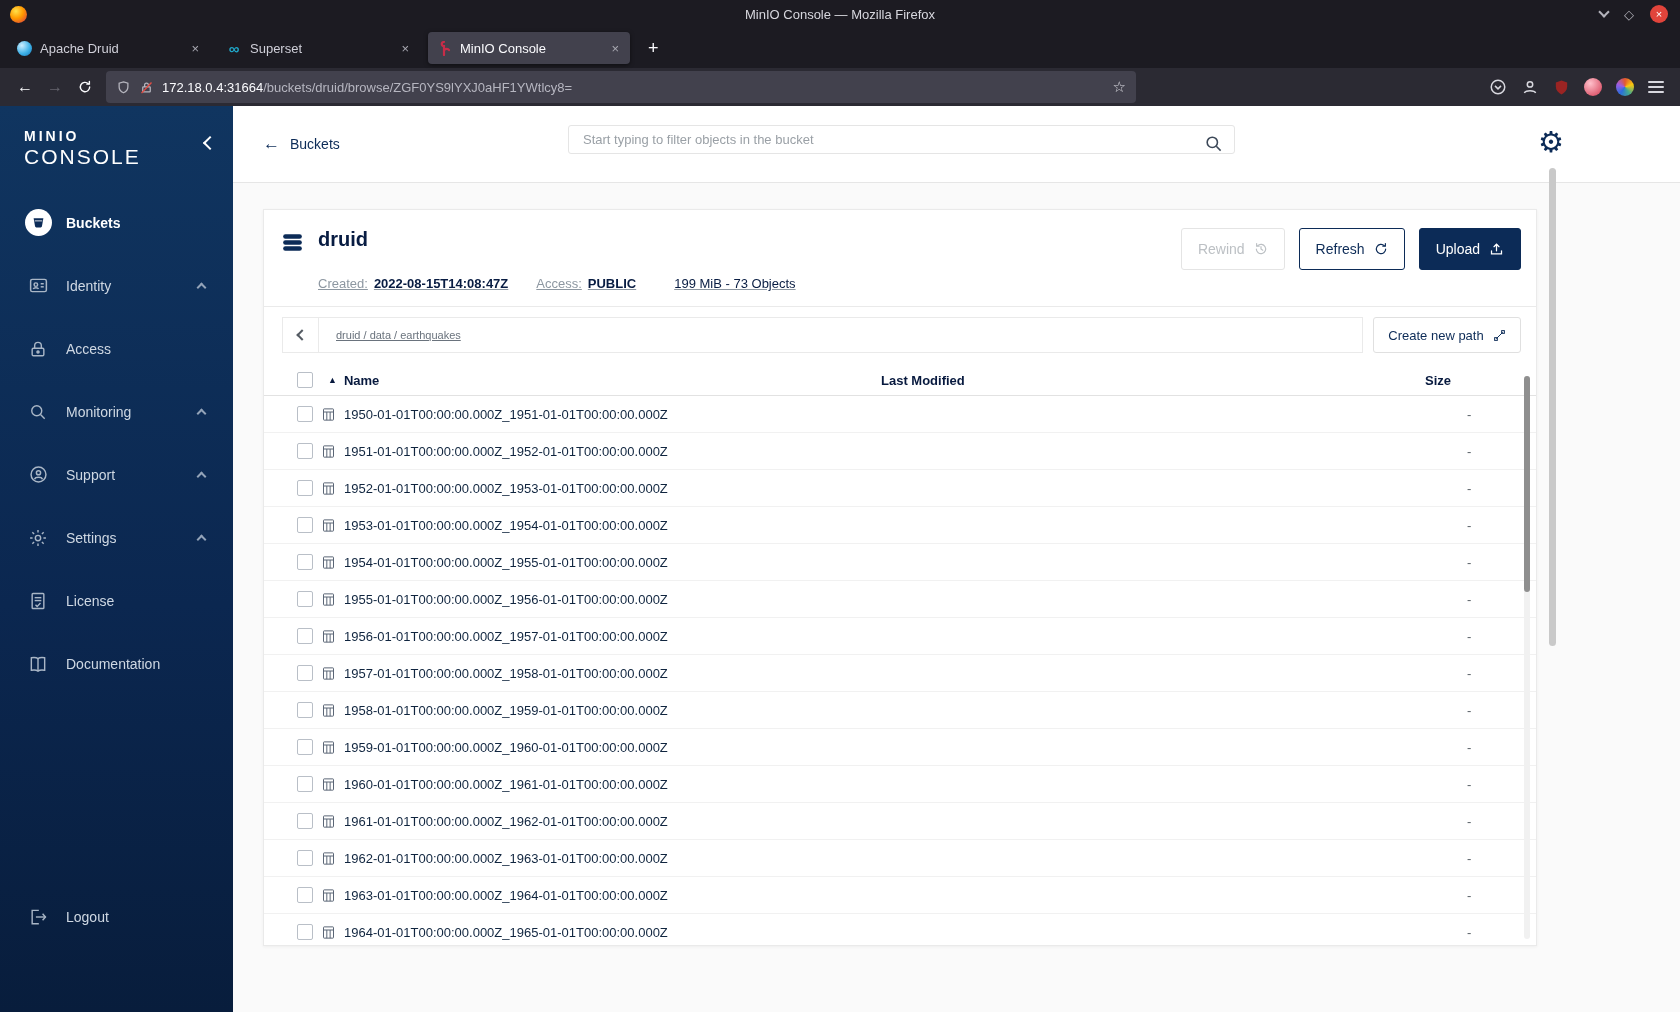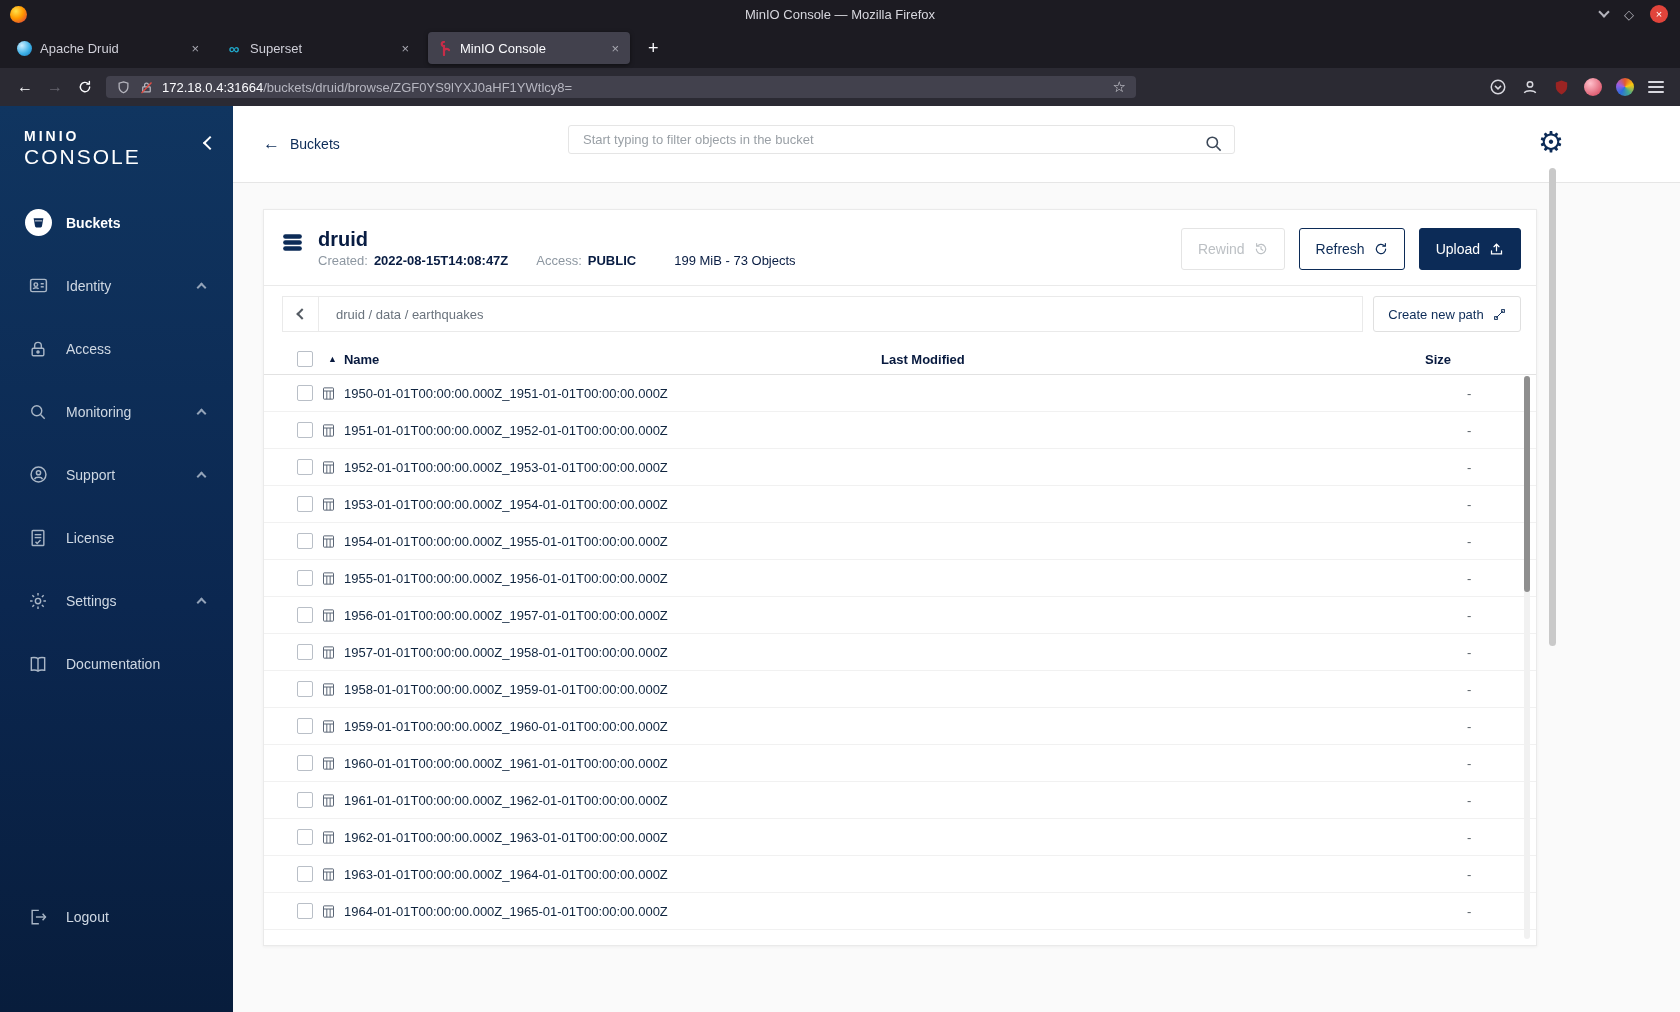--- a/index.html
+++ b/index.html
@@ -28,21 +28,21 @@
   .tab-icon { width:16px; height:16px; flex:none; display:flex; align-items:center; justify-content:center; }
   .druid-dot { width:15px; height:15px; border-radius:50%;
     background:radial-gradient(circle at 32% 30%, #cdeeff 0%, #3fb2e8 55%, #1273b5 100%); }
   .superset-inf { color:#20a7c9; font-weight:bold; font-size:15px; }
   .newtab { color:#fbfbfe; font-size:18px; padding:0 10px; }
 
   .navbar { height:38px; background:#2b2a33; display:flex; align-items:center; padding:0 10px; }
   .nav-btn { width:30px; height:28px; border-radius:4px; color:#fbfbfe; font-size:16px;
     display:flex; align-items:center; justify-content:center; }
   .nav-btn.dim { color:#66656f; }
-  .urlbar { width:1030px; height:22px; background:#42414d; border-radius:4px; margin-left:6px;
+  .urlbar { width:1030px; height:32px; background:#42414d; border-radius:4px; margin-left:6px;
     display:flex; align-items:center; padding:0 10px; gap:8px; }
   .url-text { flex:1; font-size:13px; color:#fbfbfe; white-space:nowrap; overflow:hidden; }
   .url-text .path { color:#b6b6c0; }
   .url-star { color:#d8d8df; font-size:15px; }
   .tool-icons { margin-left:auto; display:flex; align-items:center; gap:14px; padding-right:6px; }
   .round-ext { width:18px; height:18px; border-radius:50%; }
   .ext-avatar { background:radial-gradient(circle at 35% 30%, #ffc0cb, #e06377 70%, #b23a52); }
   .ext-color { background:conic-gradient(#e4572e,#f9c80e,#43aa8b,#2a6fdb,#9b5de5,#e4572e); }
   .hamburger { display:flex; flex-direction:column; gap:3px; }
   .hamburger span { width:16px; height:2px; background:#d8d8df; border-radius:1px; }
@@ -86,40 +86,40 @@
     font-family:"DejaVu Sans",sans-serif; }
 
   .page { flex:1; padding:26px 0 0 30px; position:relative; }
   .card { width:1274px; height:737px; background:#fff; border:1px solid #eaeaea;
     box-shadow:0 1px 3px rgba(0,0,0,.05); position:relative; overflow:hidden; }
 
   .card-head { display:flex; padding:18px 15px 15px 16px; border-bottom:1px solid #eaeaea; }
   .bucket-ic { color:#0c2b57; margin-top:2px; }
   .bucket-info { margin-left:13px; }
   .bucket-title { font-size:20px; font-weight:bold; color:#081C42; }
-  .bucket-meta { margin-top:2px; font-size:13px; color:#8d97a1; display:flex; align-items:center; }
+  .bucket-meta { margin-top:25px; font-size:13px; color:#8d97a1; display:flex; align-items:center;text-decoration:underline; }
   .bucket-meta b { color:#081C42; margin-left:6px; font-weight:bold; }
   .meta-gap { margin-left:28px; }
   .meta-stats { margin-left:38px; color:#081C42; }
   .head-actions { margin-left:auto; display:flex; gap:14px; align-items:flex-start; }
   .btn { height:42px; padding:0 16px; border-radius:3px; font-size:14px; display:flex;
     align-items:center; gap:9px; background:#fff; border:1px solid #e4e4e4;
     font-family:"Liberation Sans","DejaVu Sans",sans-serif; }
   .btn-rewind { color:#bcc0c4; }
   .btn-refresh { color:#0c2b57; border-color:#0c2b57; }
   .btn-upload { background:#0c2b57; border-color:#0c2b57; color:#fff; }
 
   .path-row { display:flex; align-items:center; padding:10px 15px 9px 18px; }
   .path-box { flex:1; height:36px; border:1px solid #eaeaea; display:flex; align-items:center;
     margin-right:10px; background:#fff; }
   .path-back { width:36px; height:100%; border-right:1px solid #eaeaea; display:flex;
     align-items:center; justify-content:center; }
   .chev-left { width:8px; height:8px; border-left:2px solid #545b63; border-bottom:2px solid #545b63;
     transform:rotate(45deg); margin-left:3px; }
-  .breadcrumb { padding-left:17px; font-size:13px; color:#6a737d; }
+  .breadcrumb { padding-left:17px; font-size:11px; color:#6a737d;text-decoration:underline; }
   .create-path { width:148px; height:36px; border:1px solid #e0e0e0; border-radius:3px; background:#fff;
     color:#0c2b57; font-size:13px; display:flex; align-items:center; justify-content:center; gap:9px; }
 
   .thead, .trow { display:grid; grid-template-columns:24px 542px 549px 1fr;
     align-items:center; padding-left:33px; padding-right:10px; }
   .thead { height:31px; font-size:13px; font-weight:bold; color:#07193E;
     border-bottom:1px solid #e2e2e2; margin-top:3px; }
   .th-name { padding-left:7px; display:flex; align-items:center; gap:7px; }
   .sort-tri { font-size:9px; color:#07193E; }
   .th-mod { padding-left:18px; }
@@ -290,37 +290,37 @@
               <circle cx="12" cy="10" r="2.4"></circle>
               <path d="M7.5 17.5c1-3 8-3 9 0"></path>
             </svg>
         </span>
         <span class="lbl">Support</span>
         <span class="chev-up"></span>
       </div>
       <div class="mitem">
         <span class="ic">
           <svg width="20" height="20" viewBox="0 0 24 24" fill="none" stroke="currentColor" stroke-width="1.7">
+              <circle cx="12" cy="12" r="3.2"></circle>
+              <path d="M12 2.5v3M12 18.5v3M2.5 12h3M18.5 12h3M5.2 5.2l2.1 2.1M16.7 16.7l2.1 2.1M18.8 5.2l-2.1 2.1M7.3 16.7l-2.1 2.1"></path>
+            </svg>
+        </span>
+        <span class="lbl">Settings</span>
+        <span class="chev-up"></span>
+      </div>
+      <div class="mitem">
+        <span class="ic">
+          <svg width="20" height="20" viewBox="0 0 24 24" fill="none" stroke="currentColor" stroke-width="1.7">
               <rect x="5" y="3" width="14" height="18" rx="1"></rect>
               <line x1="8" y1="8" x2="16" y2="8"></line>
               <line x1="8" y1="11.5" x2="16" y2="11.5"></line>
               <path d="M9 16.5l2 2 4-4"></path>
             </svg>
         </span>
         <span class="lbl">License</span>
-      </div>
-      <div class="mitem">
-        <span class="ic">
-          <svg width="20" height="20" viewBox="0 0 24 24" fill="none" stroke="currentColor" stroke-width="1.7">
-              <circle cx="12" cy="12" r="3.2"></circle>
-              <path d="M12 2.5v3M12 18.5v3M2.5 12h3M18.5 12h3M5.2 5.2l2.1 2.1M16.7 16.7l2.1 2.1M18.8 5.2l-2.1 2.1M7.3 16.7l-2.1 2.1"></path>
-            </svg>
-        </span>
-        <span class="lbl">Settings</span>
-        <span class="chev-up"></span>
       </div>
       <div class="mitem">
         <span class="ic">
           <svg width="20" height="20" viewBox="0 0 24 24" fill="none" stroke="currentColor" stroke-width="1.7">
               <path d="M12 5.5C10 4 7 4 4 4.5v15c3-.5 6-.5 8 1 2-1.5 5-1.5 8-1v-15c-3-.5-6-.5-8 1z"></path>
               <line x1="12" y1="5.5" x2="12" y2="20.5"></line>
             </svg>
         </span>
         <span class="lbl">Documentation</span>
       </div>

